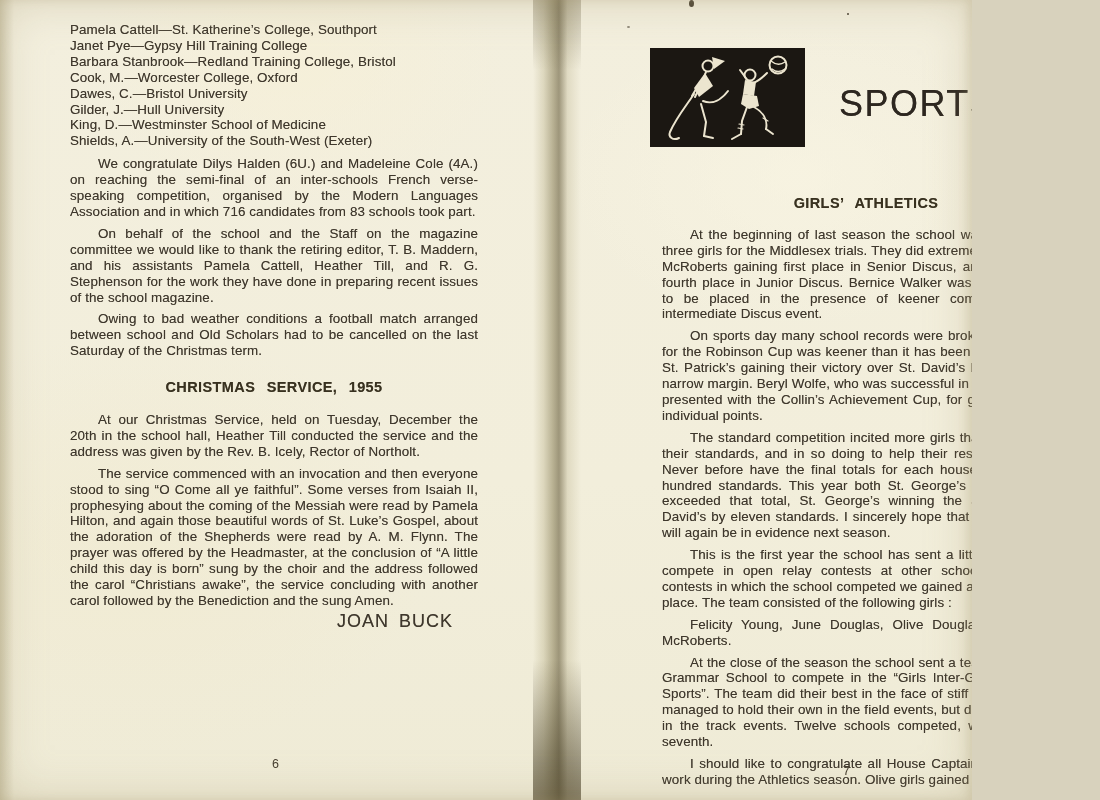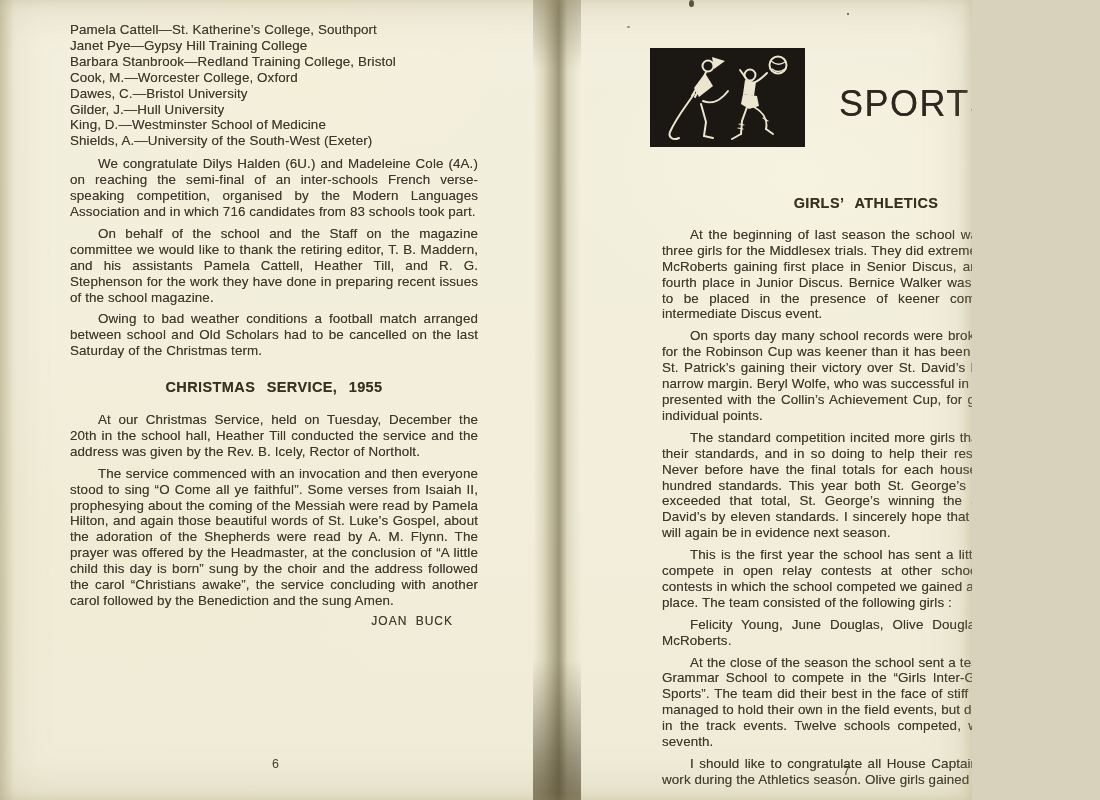--- a/index.html
+++ b/index.html
@@ -35,21 +35,21 @@
   .col{position:absolute;font-size:13.4px;line-height:15.9px;text-align:justify;
        letter-spacing:.1px;color:#3e372c;text-shadow:0 0 .5px rgba(62,55,44,.55);}
   .col-left{left:70px;top:22px;width:408px;}
   .col-right{left:662px;top:188px;width:408px;margin-top:8px;}
   .list div{white-space:nowrap;overflow:hidden;}
   p.para{margin:6px 0 0;text-indent:28px;}
   p.para:first-of-type{margin-top:7px;}
   h3.heading{font-size:14.5px;font-weight:bold;text-align:center;margin:21px 0 16px;
     letter-spacing:.4px;word-spacing:7px;color:#38311f;}
   .col-right h3.heading{margin:0 0 15px;}
-  .signature{text-align:right;padding-right:25px;margin-top:5px;font-size:12px;
+  .signature{text-align:right;padding-right:25px;margin-top:5px;font-size:18px;
     letter-spacing:1px;word-spacing:4px;}
   .pageno{position:absolute;font-size:12.5px;z-index:3;color:#453d2e;}
   .pageno-left{left:272px;top:757px;}
   .pageno-right{left:843px;top:764px;}
 
   
   .illus{position:absolute;left:650px;top:48px;width:155px;height:99px;z-index:2;}
   .sports-title{position:absolute;left:839px;top:83px;z-index:2;
     font-size:36px;letter-spacing:1.5px;word-spacing:14px;color:#2d2720;
     text-shadow:0 0 .6px rgba(45,39,32,.7);white-space:nowrap;}

